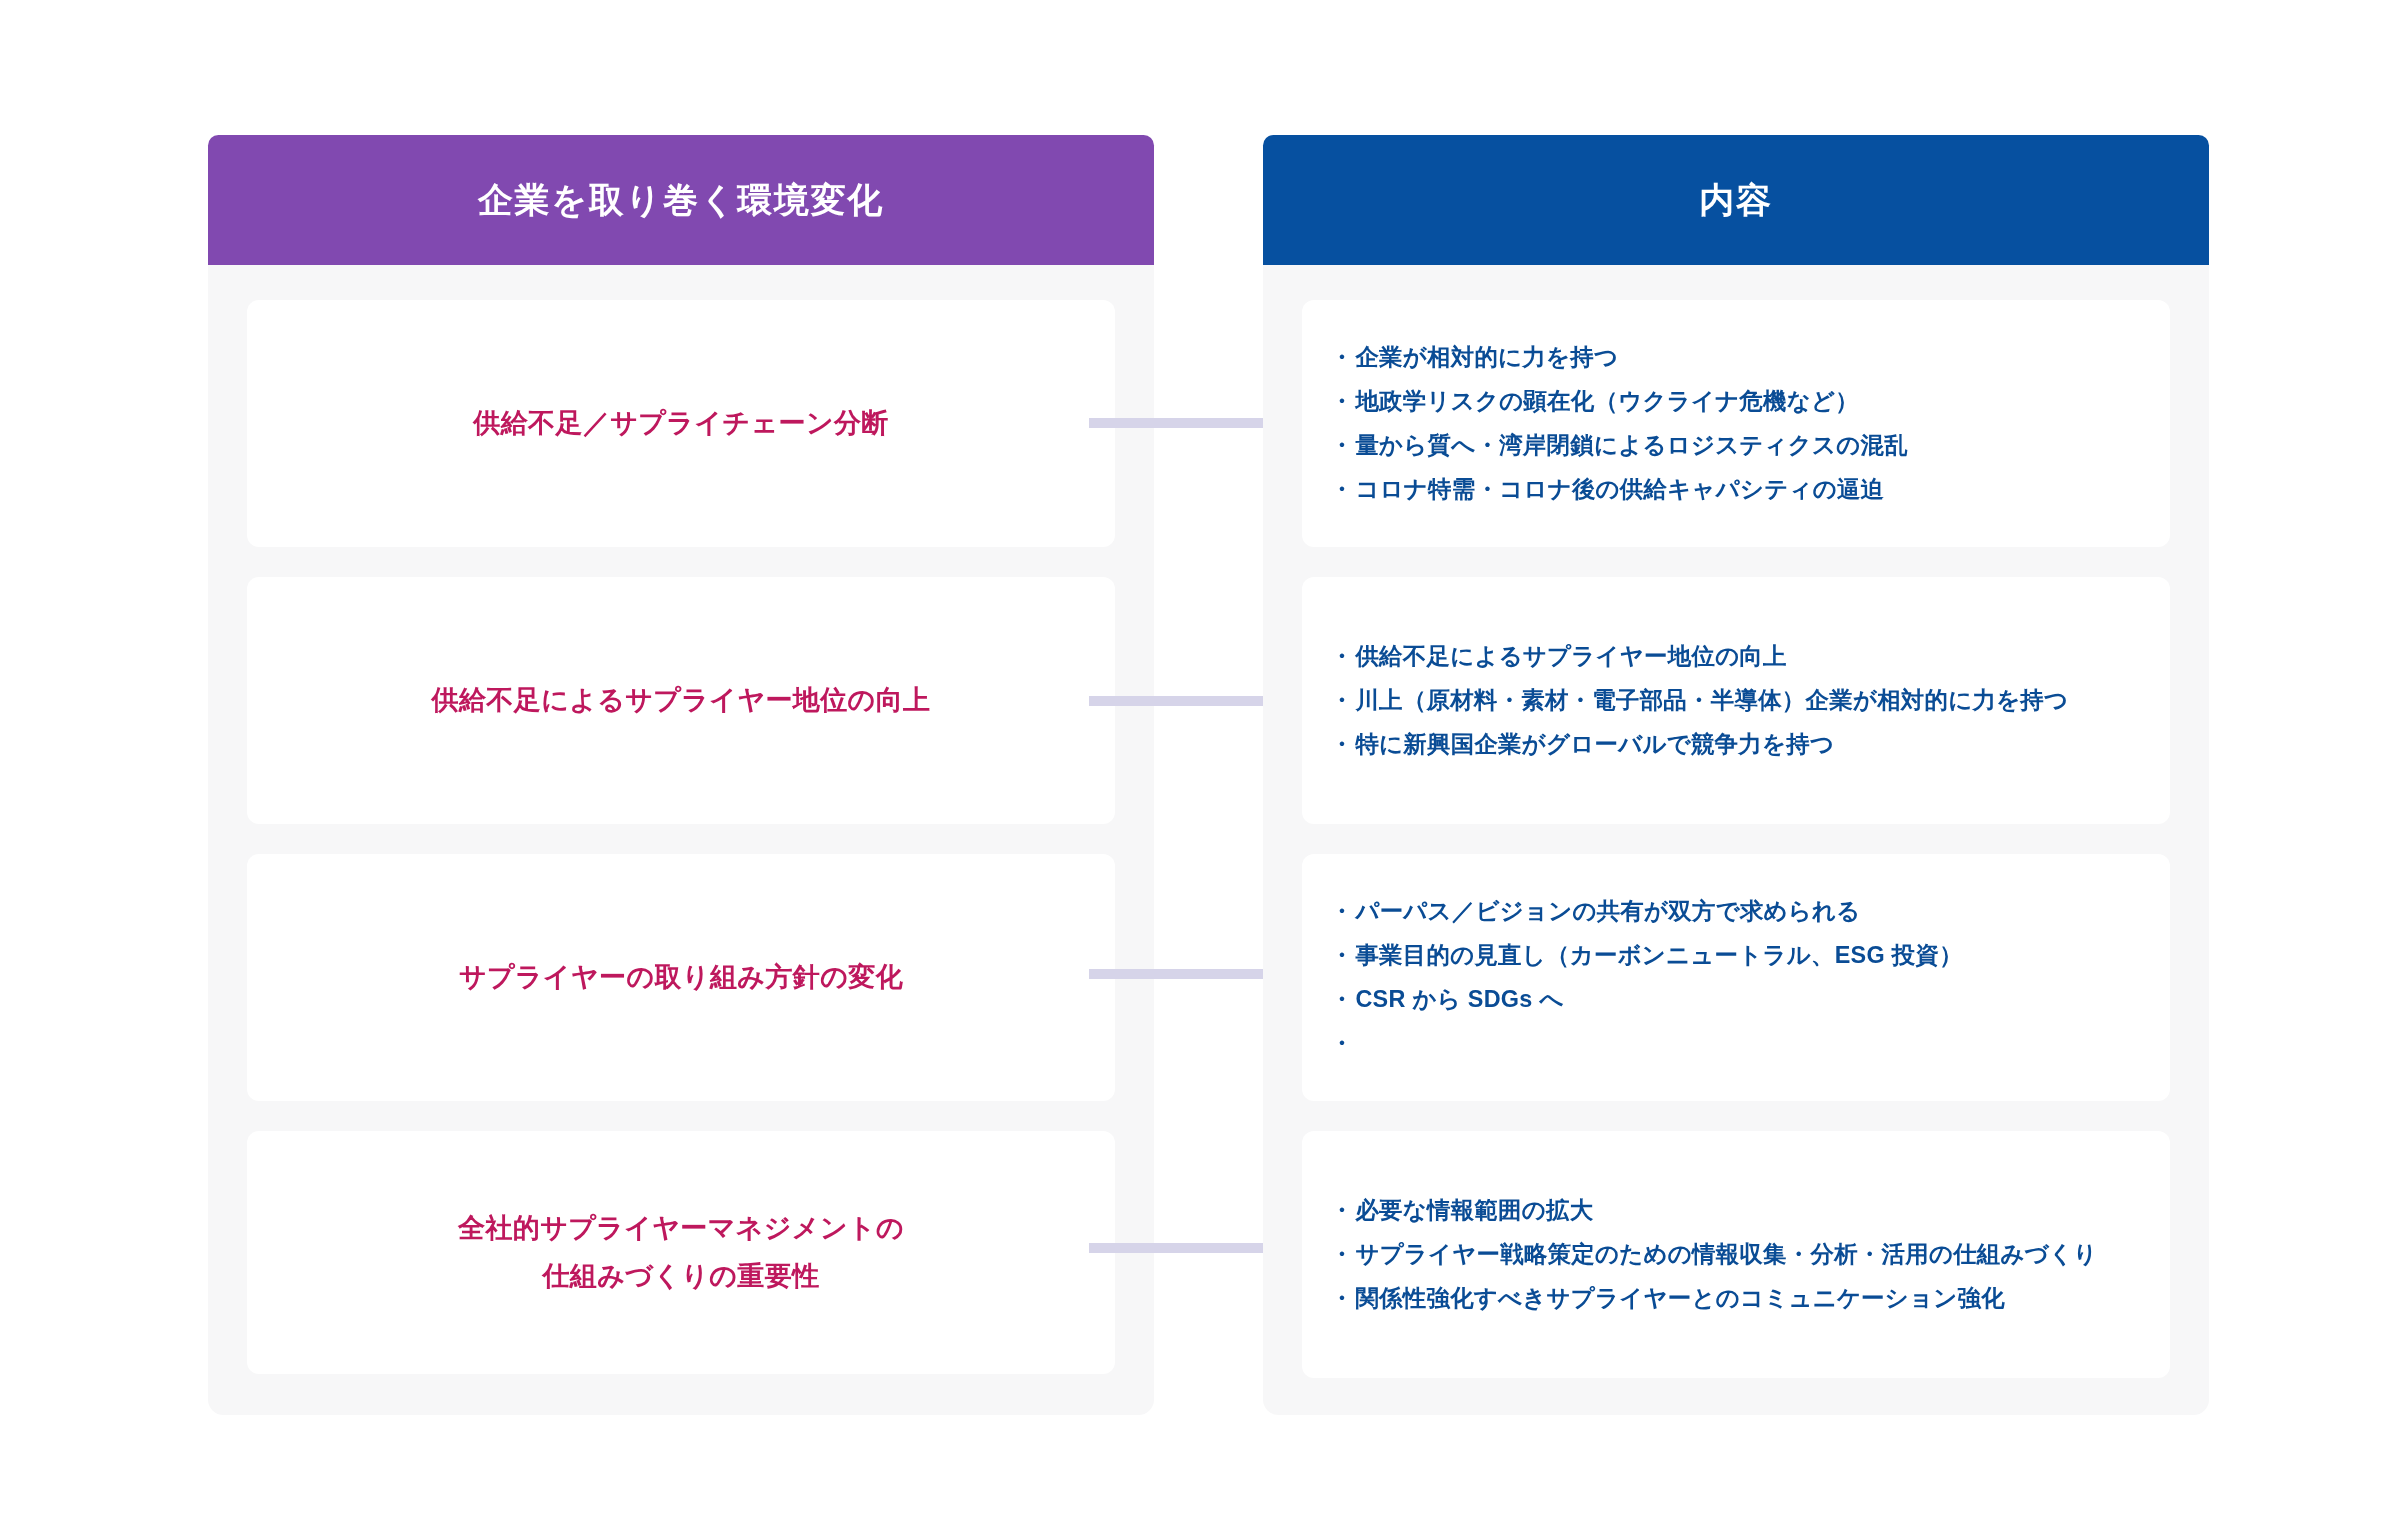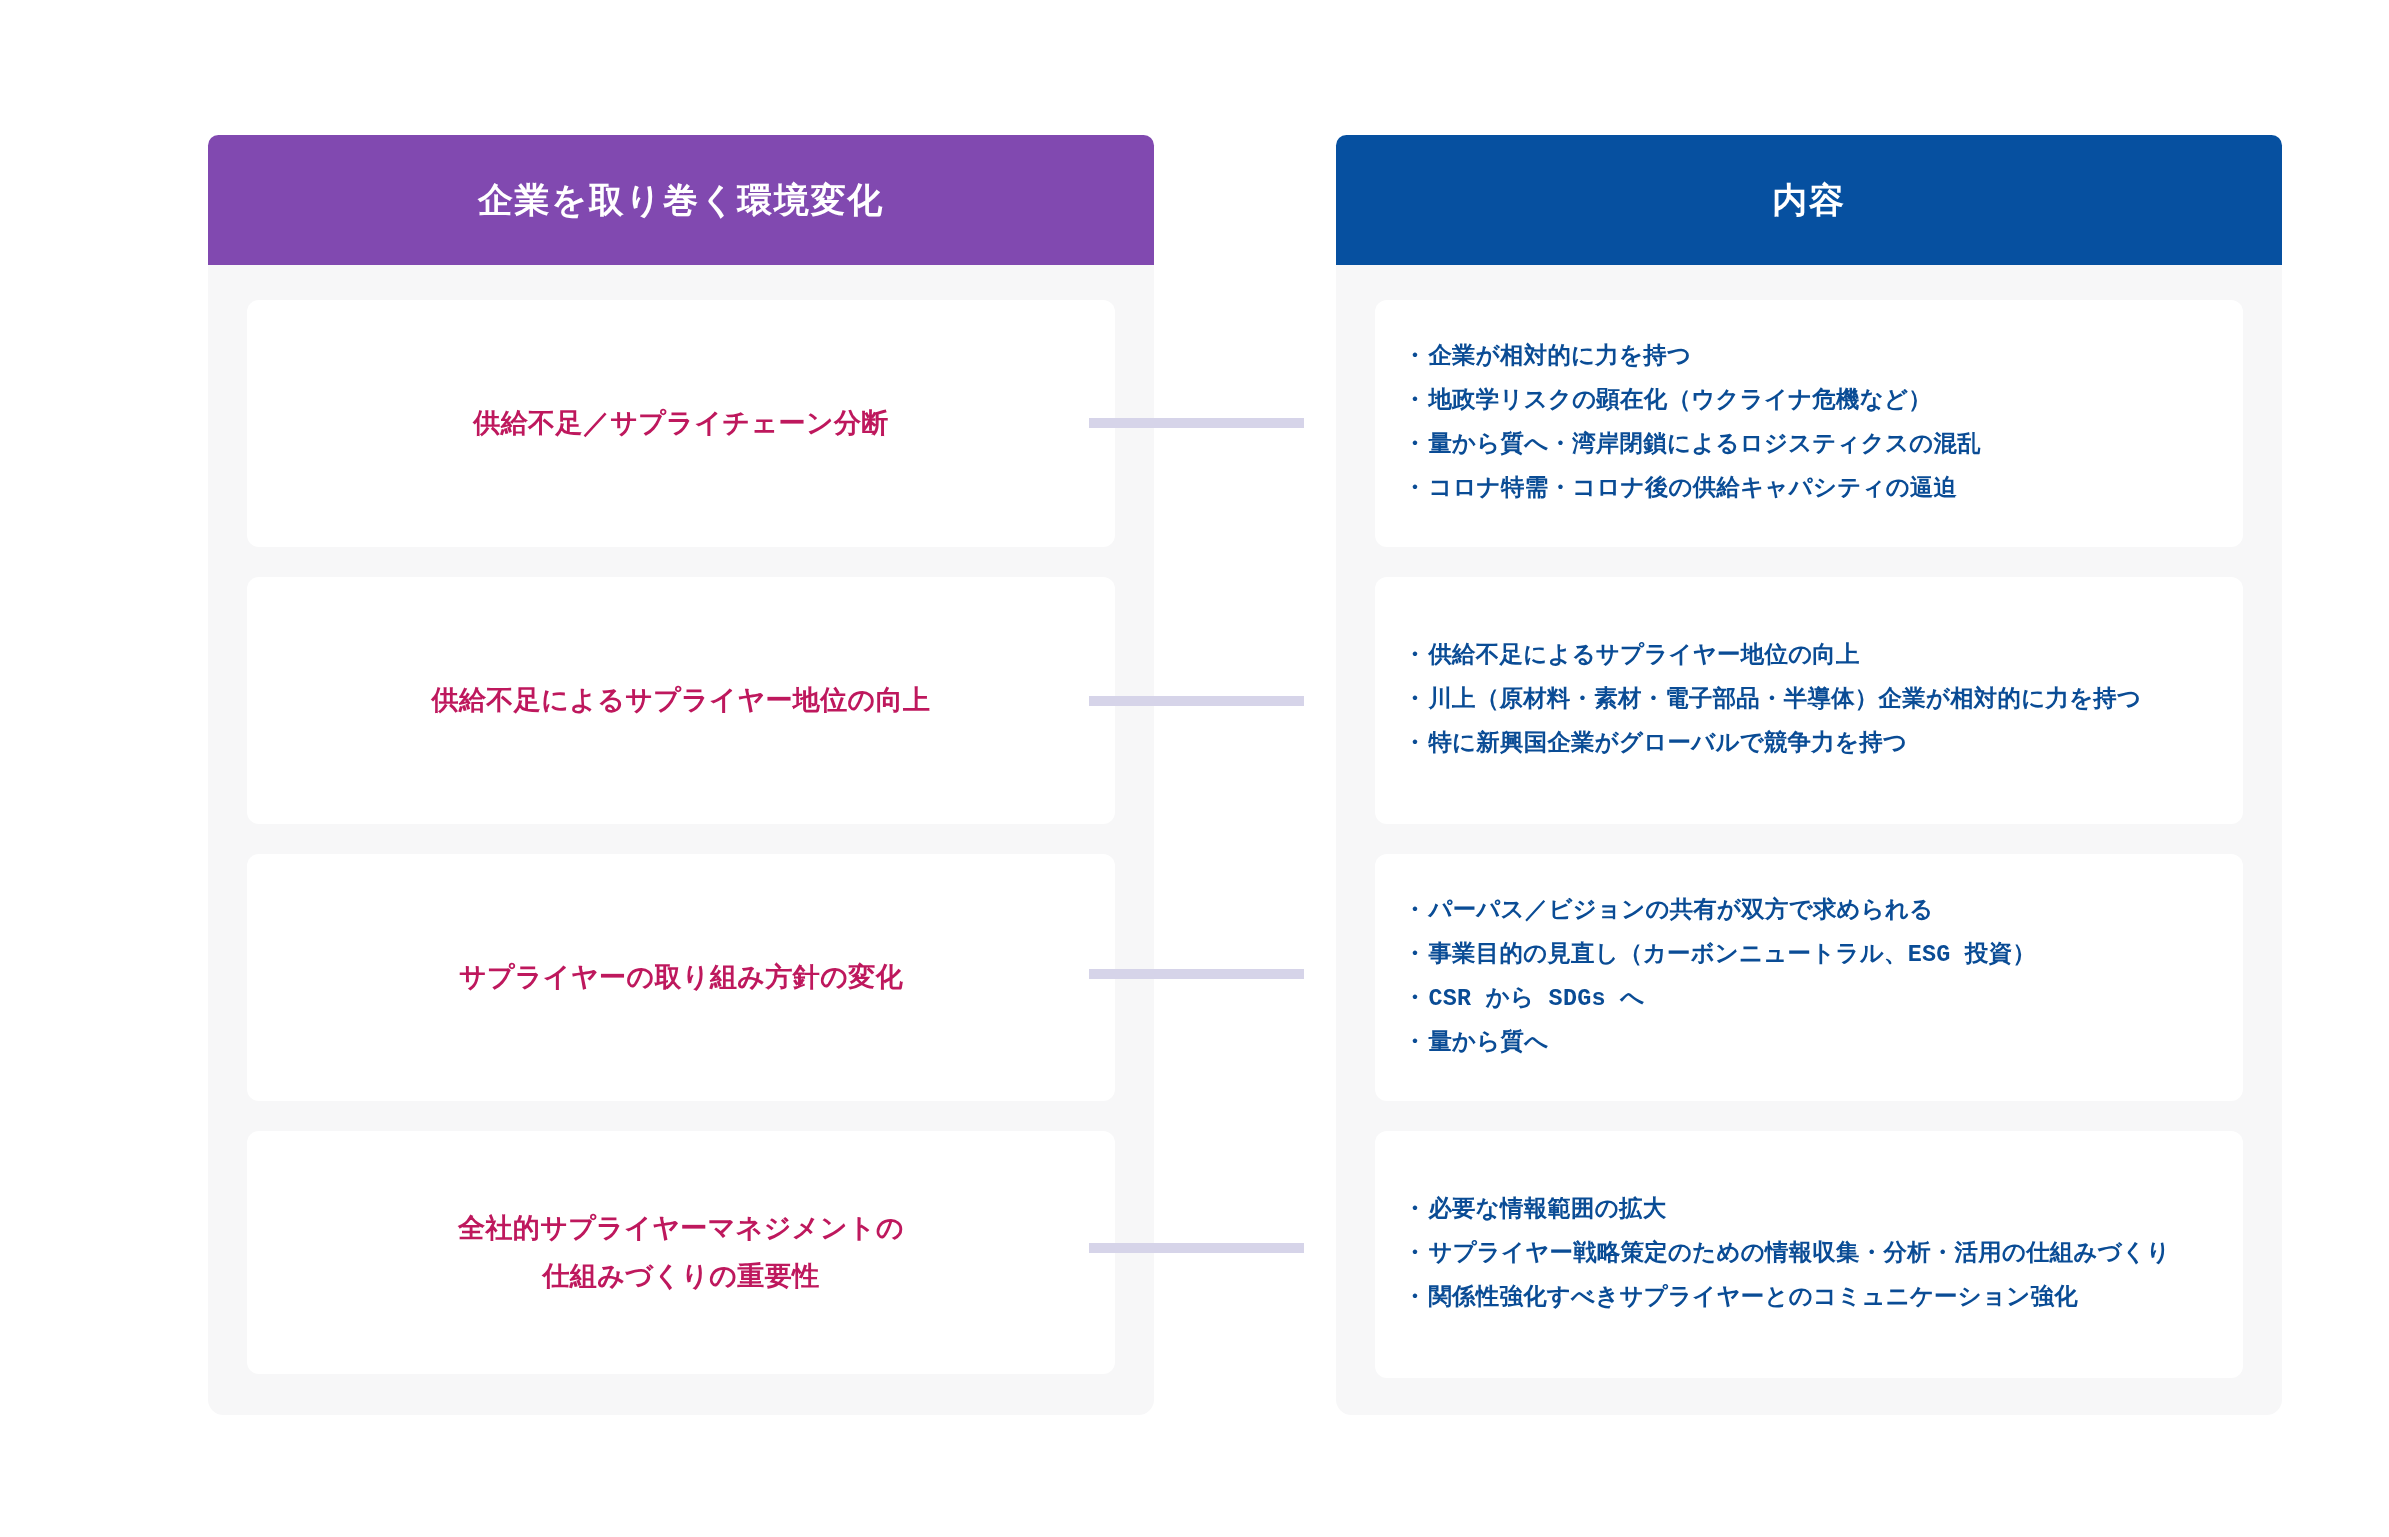--- a/index.html
+++ b/index.html
@@ -21,21 +21,21 @@
     background: #ffffff;
   }
 
   
   .column {
     position: absolute;
     top: 135px;
     width: 946px;
   }
   .column.left  { left: 208px; }
-  .column.right { left: 1336px; font-family: Liberation Mono, monospace; }
+  .column.right { left: 1263px; }
 
   .col-header {
     height: 130px;
     border-radius: 10.4px 10.4px 0 0;
     display: flex;
     align-items: center;
     justify-content: center;
     color: #ffffff;
     font-size: 35px;
     font-weight: 700;
@@ -208,21 +208,20 @@
           <li class="bullet-item">
             <span class="bullet-dot">・</span>
             <span class="bullet-text">事業目的の見直し（カーボンニュートラル、ESG 投資）</span>
           </li>
           <li class="bullet-item">
             <span class="bullet-dot">・</span>
             <span class="bullet-text">CSR から SDGs へ</span>
           </li>
           <li class="bullet-item">
             <span class="bullet-dot">・</span>
-            <span class="bullet-text">量から質へ</span>
           </li>
         </ul>
       </div>
 
       <div class="card rcard">
         <ul class="bullet-list">
           <li class="bullet-item">
             <span class="bullet-dot">・</span>
             <span class="bullet-text">必要な情報範囲の拡大</span>
           </li>

